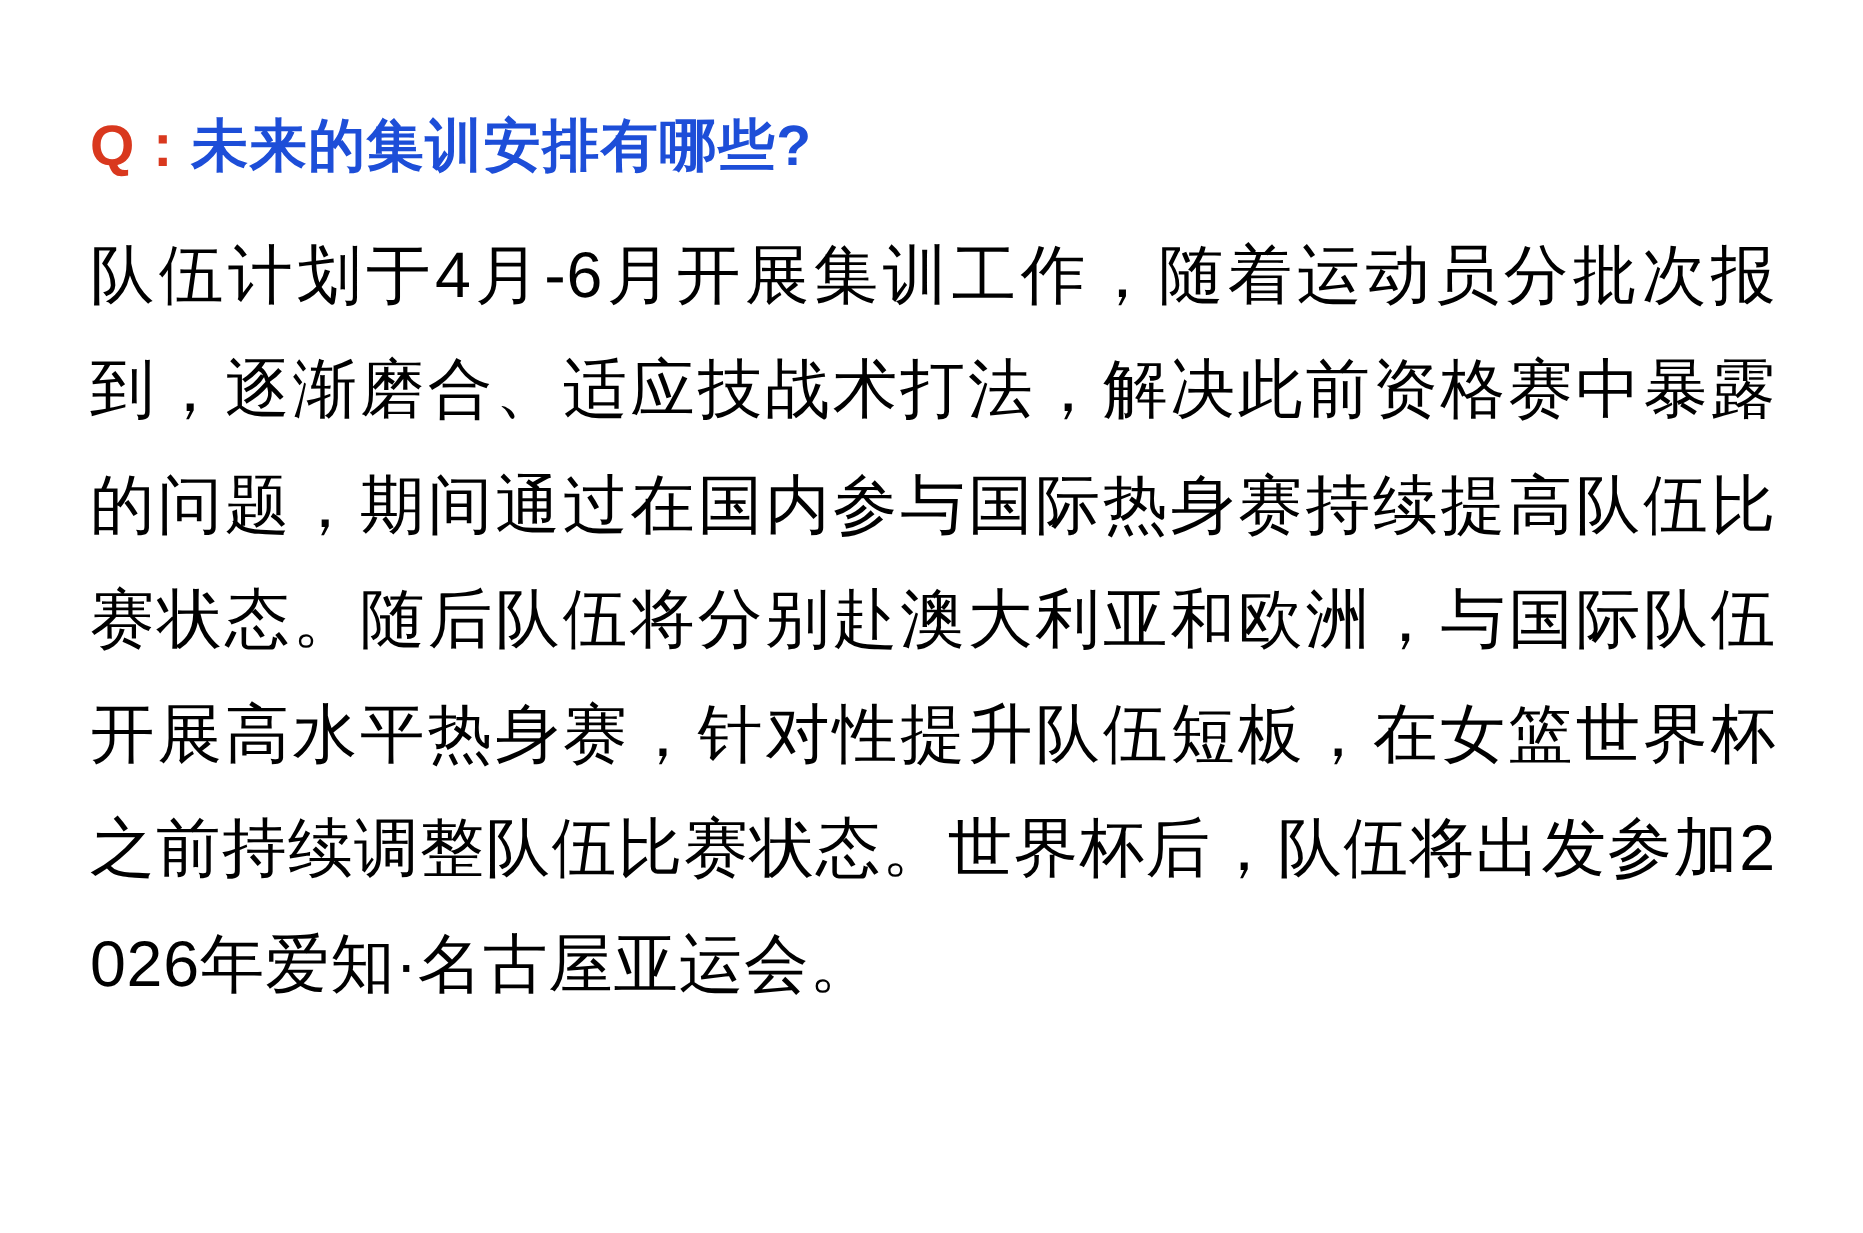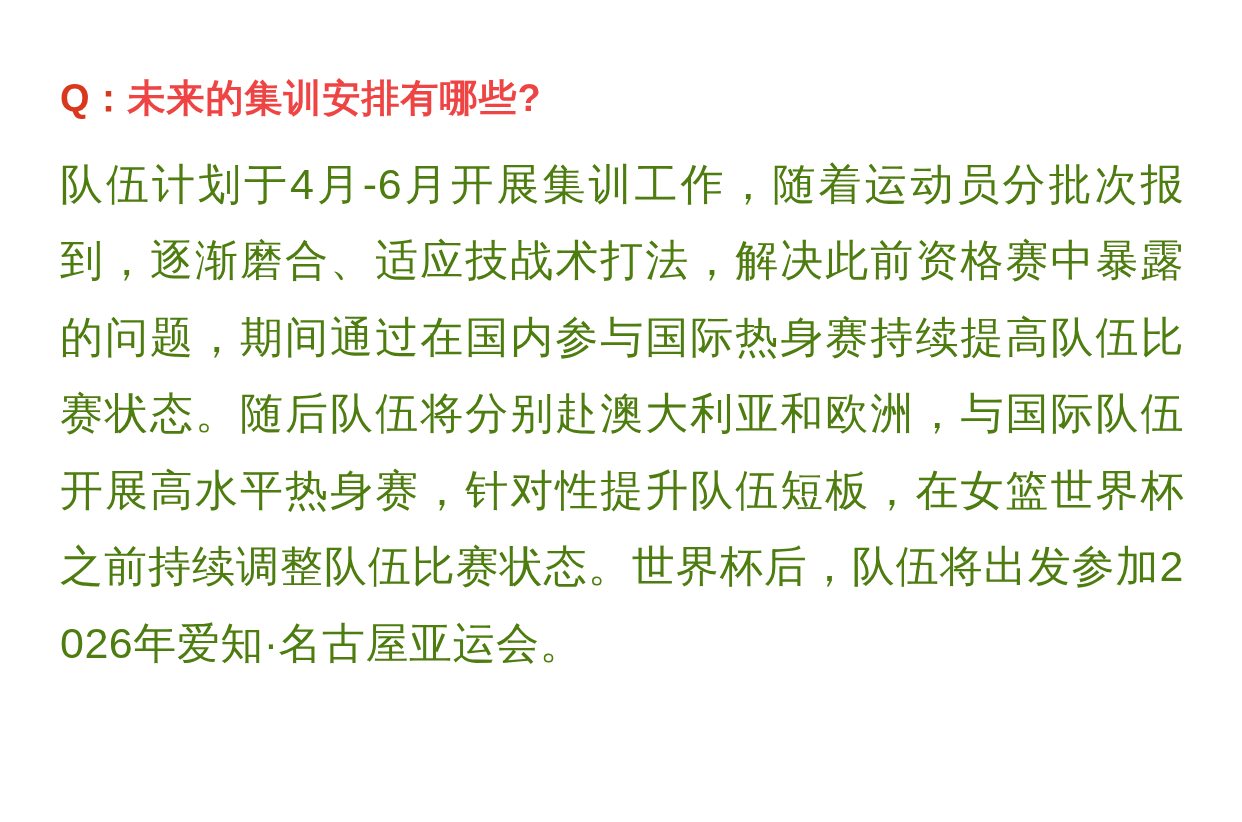--- a/index.html
+++ b/index.html
@@ -31,28 +31,28 @@
     white-space: nowrap;
   }
   .q-marker {
     color: #d9381e;
     font-size: 38px;
     font-weight: bold;
     letter-spacing: 0px;
     line-height: 1.1;
   }
   .q-text {
-    color: #ef4444;
+    color: #1d4ed8;
     font-size: 38px;
     font-weight: bold;
     line-height: 1.1;
     letter-spacing: 1px;
   }
   .answer-text {
-    color: #4d7c0f;
+    color: #000000;
     font-size: 43px;
     line-height: 1.78;
     letter-spacing: 0.5px;
     text-align: justify;
     text-justify: inter-character;
     margin: 0;
     word-break: break-all;
   }
 </style>
 </head>

